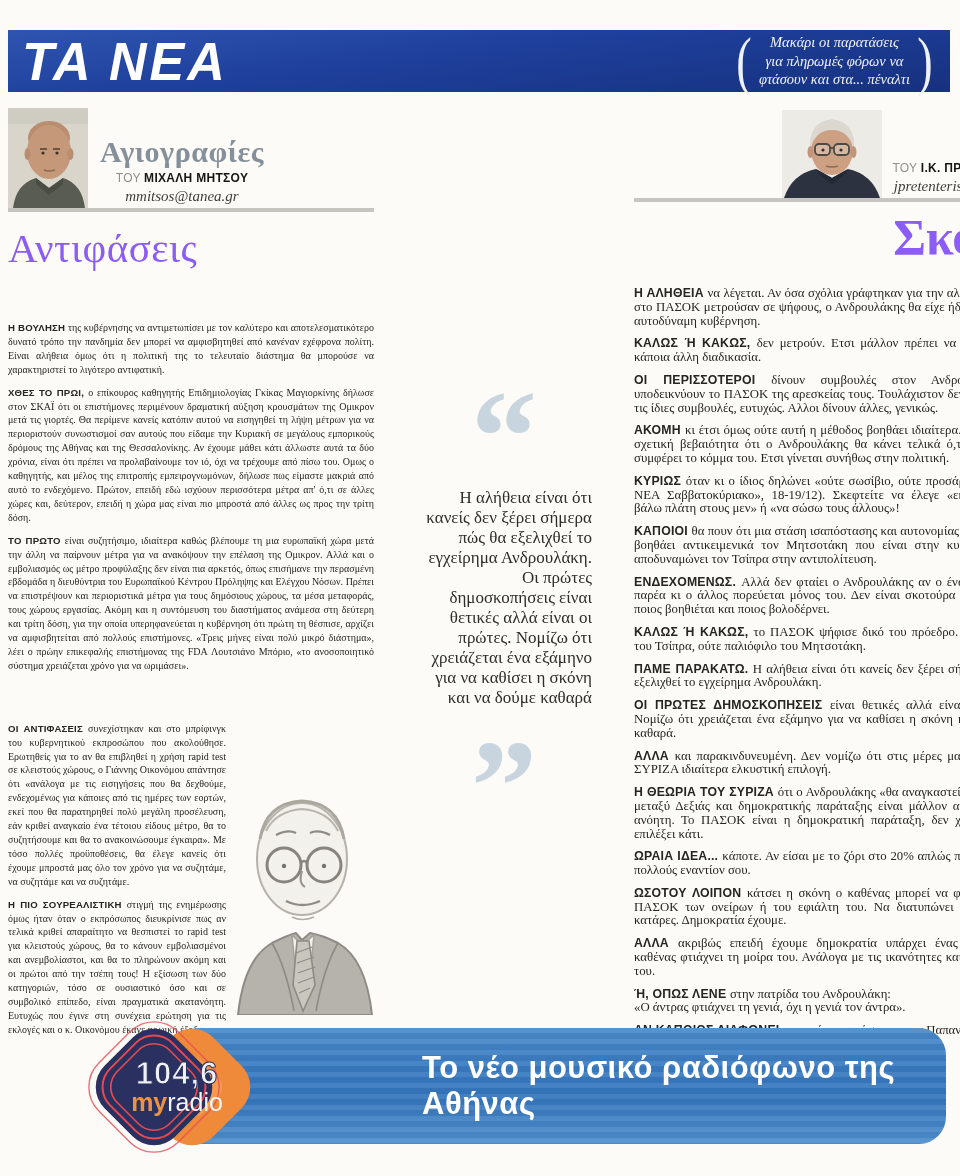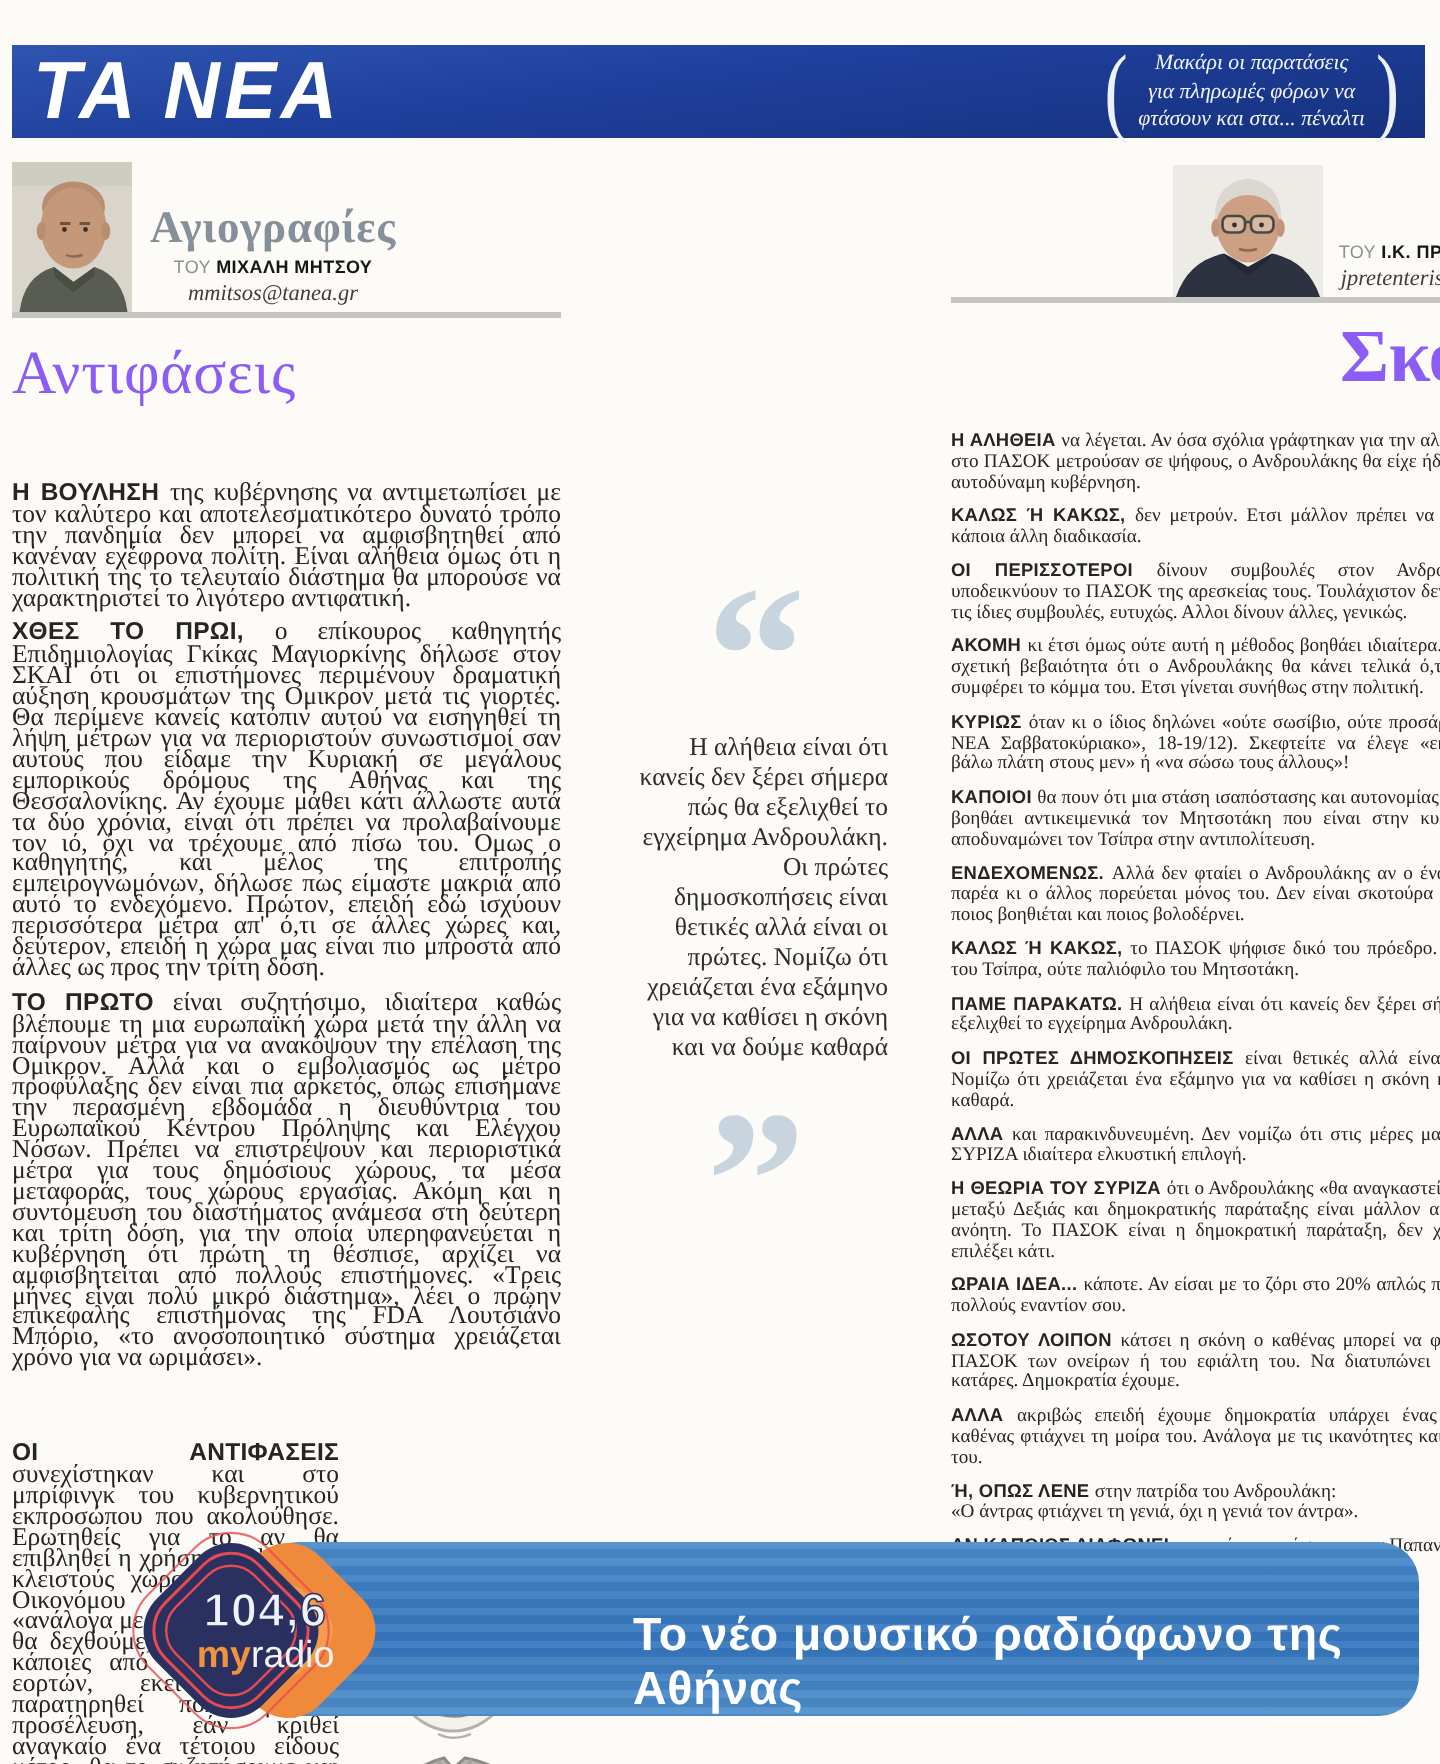--- a/index.html
+++ b/index.html
@@ -30,42 +30,42 @@
   .byline{font-family:"Liberation Sans",sans-serif;font-size:12px;margin-top:2px;letter-spacing:.3px;}
   .byline .prefix{color:#8f8f8b;font-weight:400;}
   .byline .name{color:#161613;font-weight:700;}
   .email{font-size:15px;color:#403e39;margin-top:3px;font-style:italic;}
 
   .article-title{color:#8b5cf6;}
   .title-left{font-size:41px;font-weight:500;letter-spacing:.5px;margin:12px 0 12px 0;}
   .title-right{font-size:50px;font-weight:700;text-align:right;margin:6px 0 12px 0;}
 
   .body{ text-align:justify;}
-  .body-left{font-size:17px;line-height:13.9px;margin-top:40px;}
+  .body-left{font-size:10px;line-height:13.9px;margin-top:40px;}
   .body-right{font-size:12.8px;line-height:13.8px;}
   .para{margin:0 0 0 0;padding-top:9px;white-space:pre-line;}
   .para .lead{font-family:"Liberation Sans",sans-serif;font-weight:700;font-size:.96em;letter-spacing:.2px;}
 
   .portrait-float{float:right;width:138px;height:238px;margin:64px 0 2px 10px;}
   .caption{clear:both;text-align:right;padding-right:14px;margin-top:8px;font-style:italic;font-size:18px;}
   .caption .first{color:#2b2a26;font-weight:700;}
   .caption .last{color:#bdbab1;font-weight:700;letter-spacing:.5px;}
 
   
   .quote-col{padding-top:282px;text-align:right;}
   .qmark{display:block;font-size:132px;line-height:.78;height:68px;overflow:hidden;
     color:#c8d4de;text-align:center;font-weight:700;}
   .qmark.close{margin-top:28px;height:78px;}
   .pull-quote-text{font-size:17px;line-height:20px;color:#2e2d29;margin-top:34px;padding-left:4px;}
 
   
   .ad{position:absolute;left:88px;top:1020px;width:858px;height:132px;}
   .ad-strip{position:absolute;left:84px;right:0;top:8px;bottom:8px;border-radius:27px;
     background:linear-gradient(180deg,#4b8bca 0%,#3a7cc2 30%,#3576bd 60%,#4f8fcd 100%);
-    display:flex;align-items:flex-end;}
+    display:flex;align-items:center;}
   .ad-strip:after{content:"";position:absolute;inset:0;border-radius:27px;
     background:repeating-linear-gradient(180deg,rgba(255,255,255,.07) 0 5px,rgba(0,0,0,.04) 5px 11px);}
   .ad-text{position:relative;z-index:2;margin-left:250px;color:#fff;
     font-family:"Liberation Sans",sans-serif;font-weight:700;font-size:31px;letter-spacing:.5px;}
   .ad-logo{position:absolute;left:-4px;top:-8px;width:196px;height:150px;z-index:3;}
 </style>
 </head>
 <body>
 
 <div class="page">

